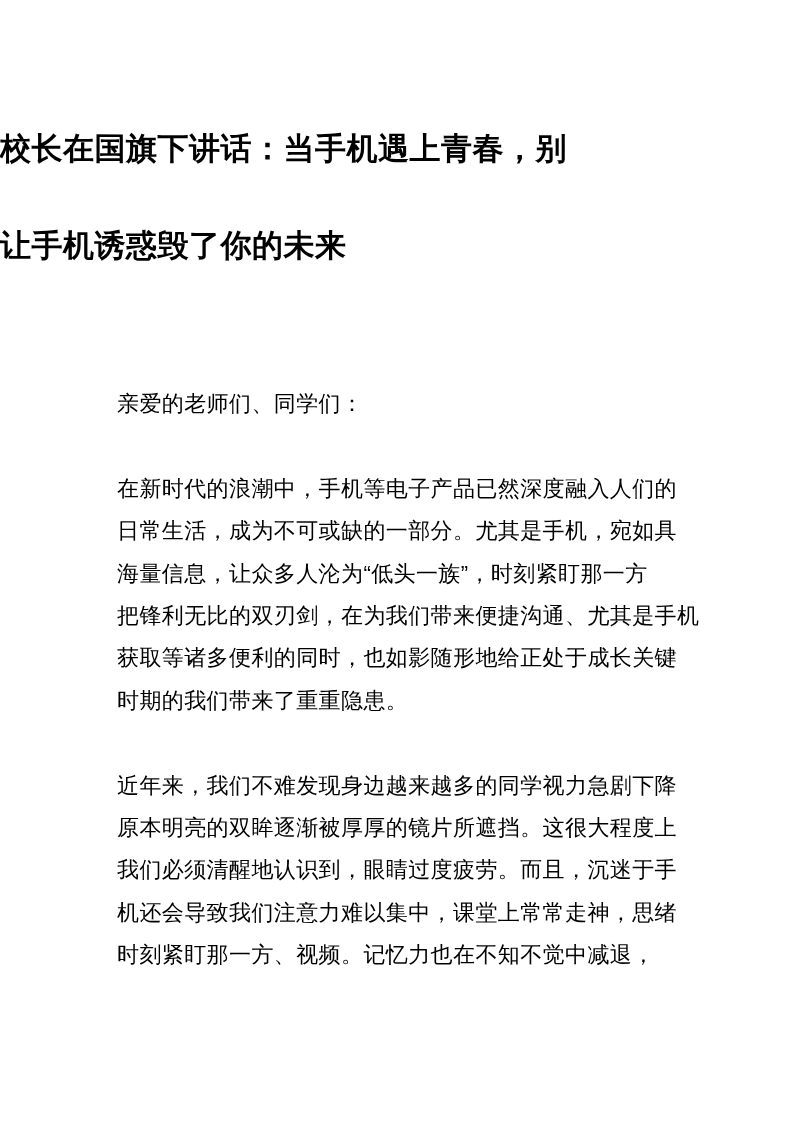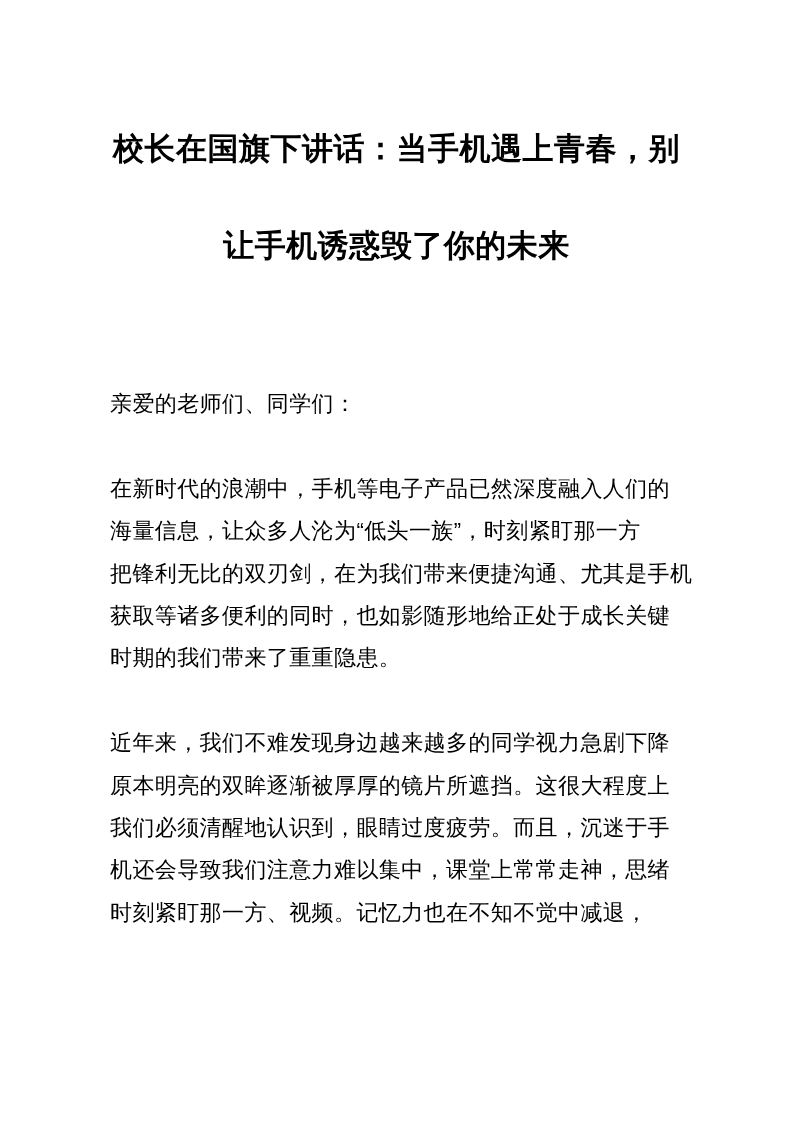--- a/index.html
+++ b/index.html
@@ -18,34 +18,33 @@
     width: 793px;
     height: 1122px;
     background: #ffffff;
     overflow: hidden;
   }
   .doc-title {
     position: absolute;
     top: 100px;
     left: 0;
     width: 793px;
-    text-align: center;
     font-weight: 700;
     font-size: 31px;
     letter-spacing: 0.5px;
   }
   .doc-title .title-line {
     line-height: 97px;
     height: 97px;
     white-space: nowrap;
   }
   .doc-body {
     position: absolute;
     top: 383px;
-    left: 110px;
+    left: 117px;
     width: 576px;
     font-size: 22px;
     line-height: 42.4px;
     letter-spacing: 0.4px;
   }
   .para {
     margin: 0 0 42.4px 0;
     padding: 0;
   }
   .text-line {
@@ -64,20 +63,21 @@
   </div>
 
   <div class="doc-body">
 
     <div class="para">
       <div class="text-line">亲爱的老师们、同学们：</div>
     </div>
 
     <div class="para">
       <div class="text-line">在新时代的浪潮中，手机等电子产品已然深度融入人们的</div>
+      <div class="text-line">日常生活，成为不可或缺的一部分。尤其是手机，宛如具</div>
       <div class="text-line">海量信息，让众多人沦为“低头一族”，时刻紧盯那一方</div>
       <div class="text-line">把锋利无比的双刃剑，在为我们带来便捷沟通、尤其是手机</div>
       <div class="text-line">获取等诸多便利的同时，也如影随形地给正处于成长关键</div>
       <div class="text-line">时期的我们带来了重重隐患。</div>
     </div>
 
     <div class="para">
       <div class="text-line">近年来，我们不难发现身边越来越多的同学视力急剧下降</div>
       <div class="text-line">原本明亮的双眸逐渐被厚厚的镜片所遮挡。这很大程度上</div>
       <div class="text-line">我们必须清醒地认识到，眼睛过度疲劳。而且，沉迷于手</div>

